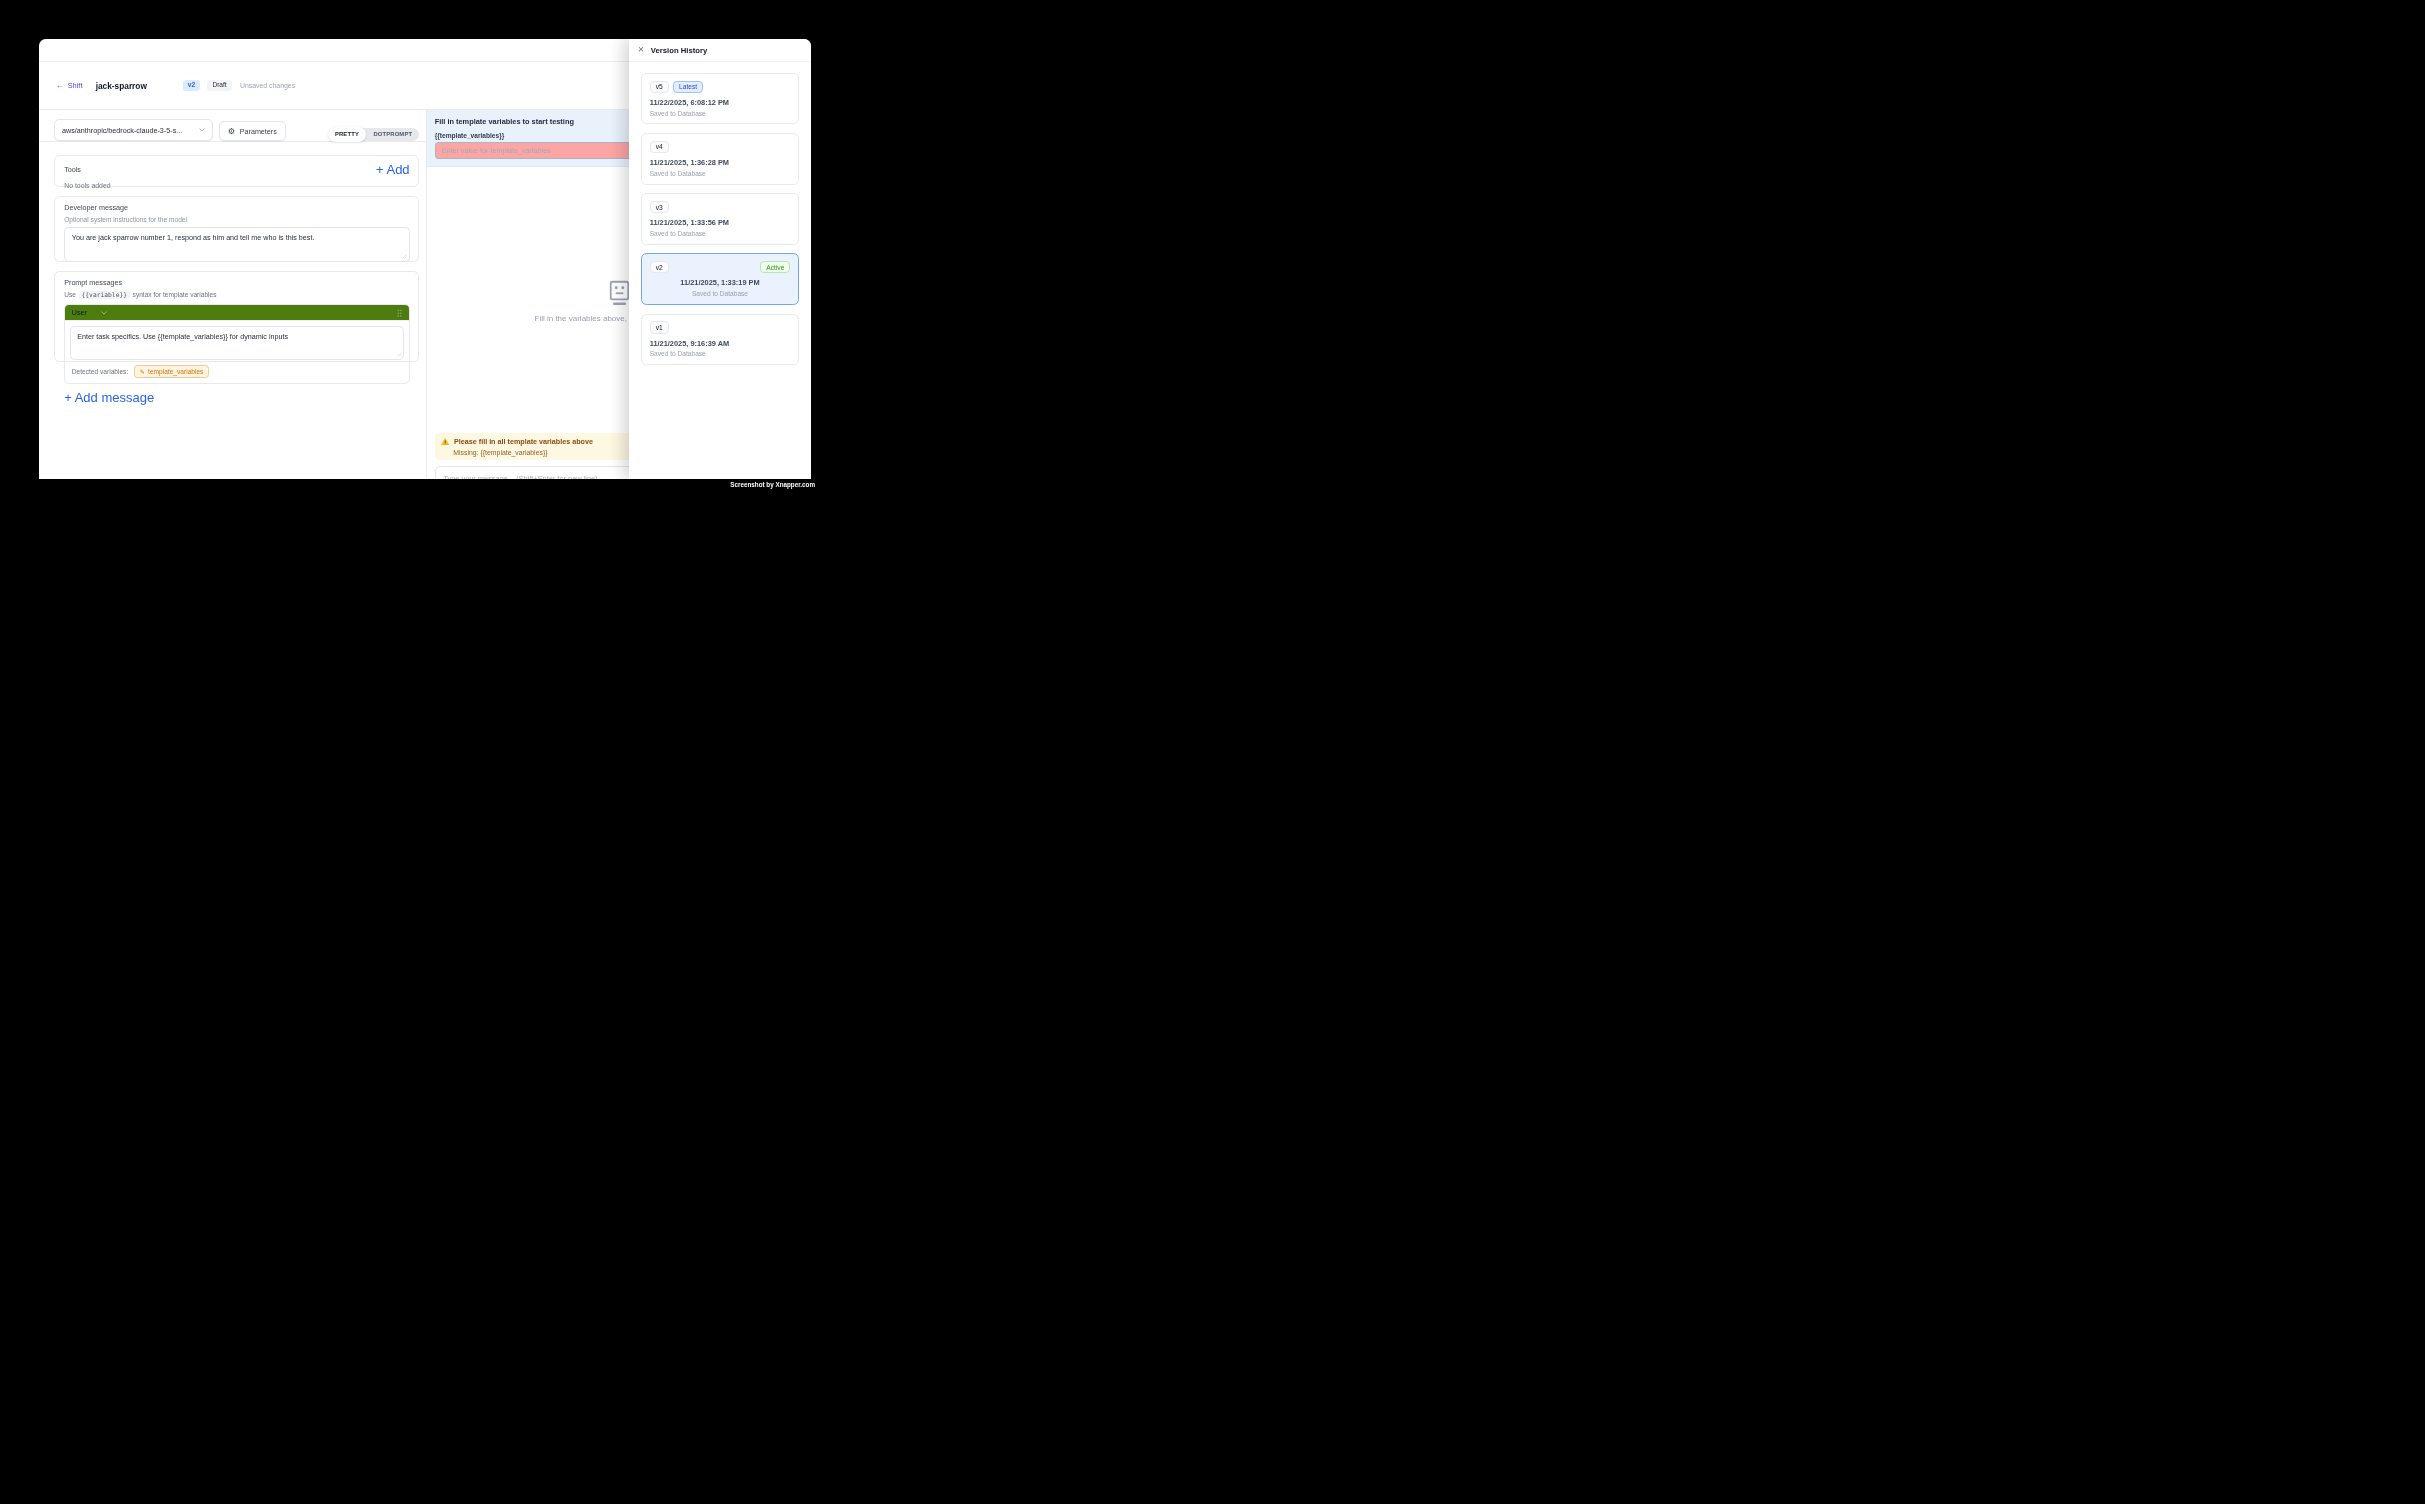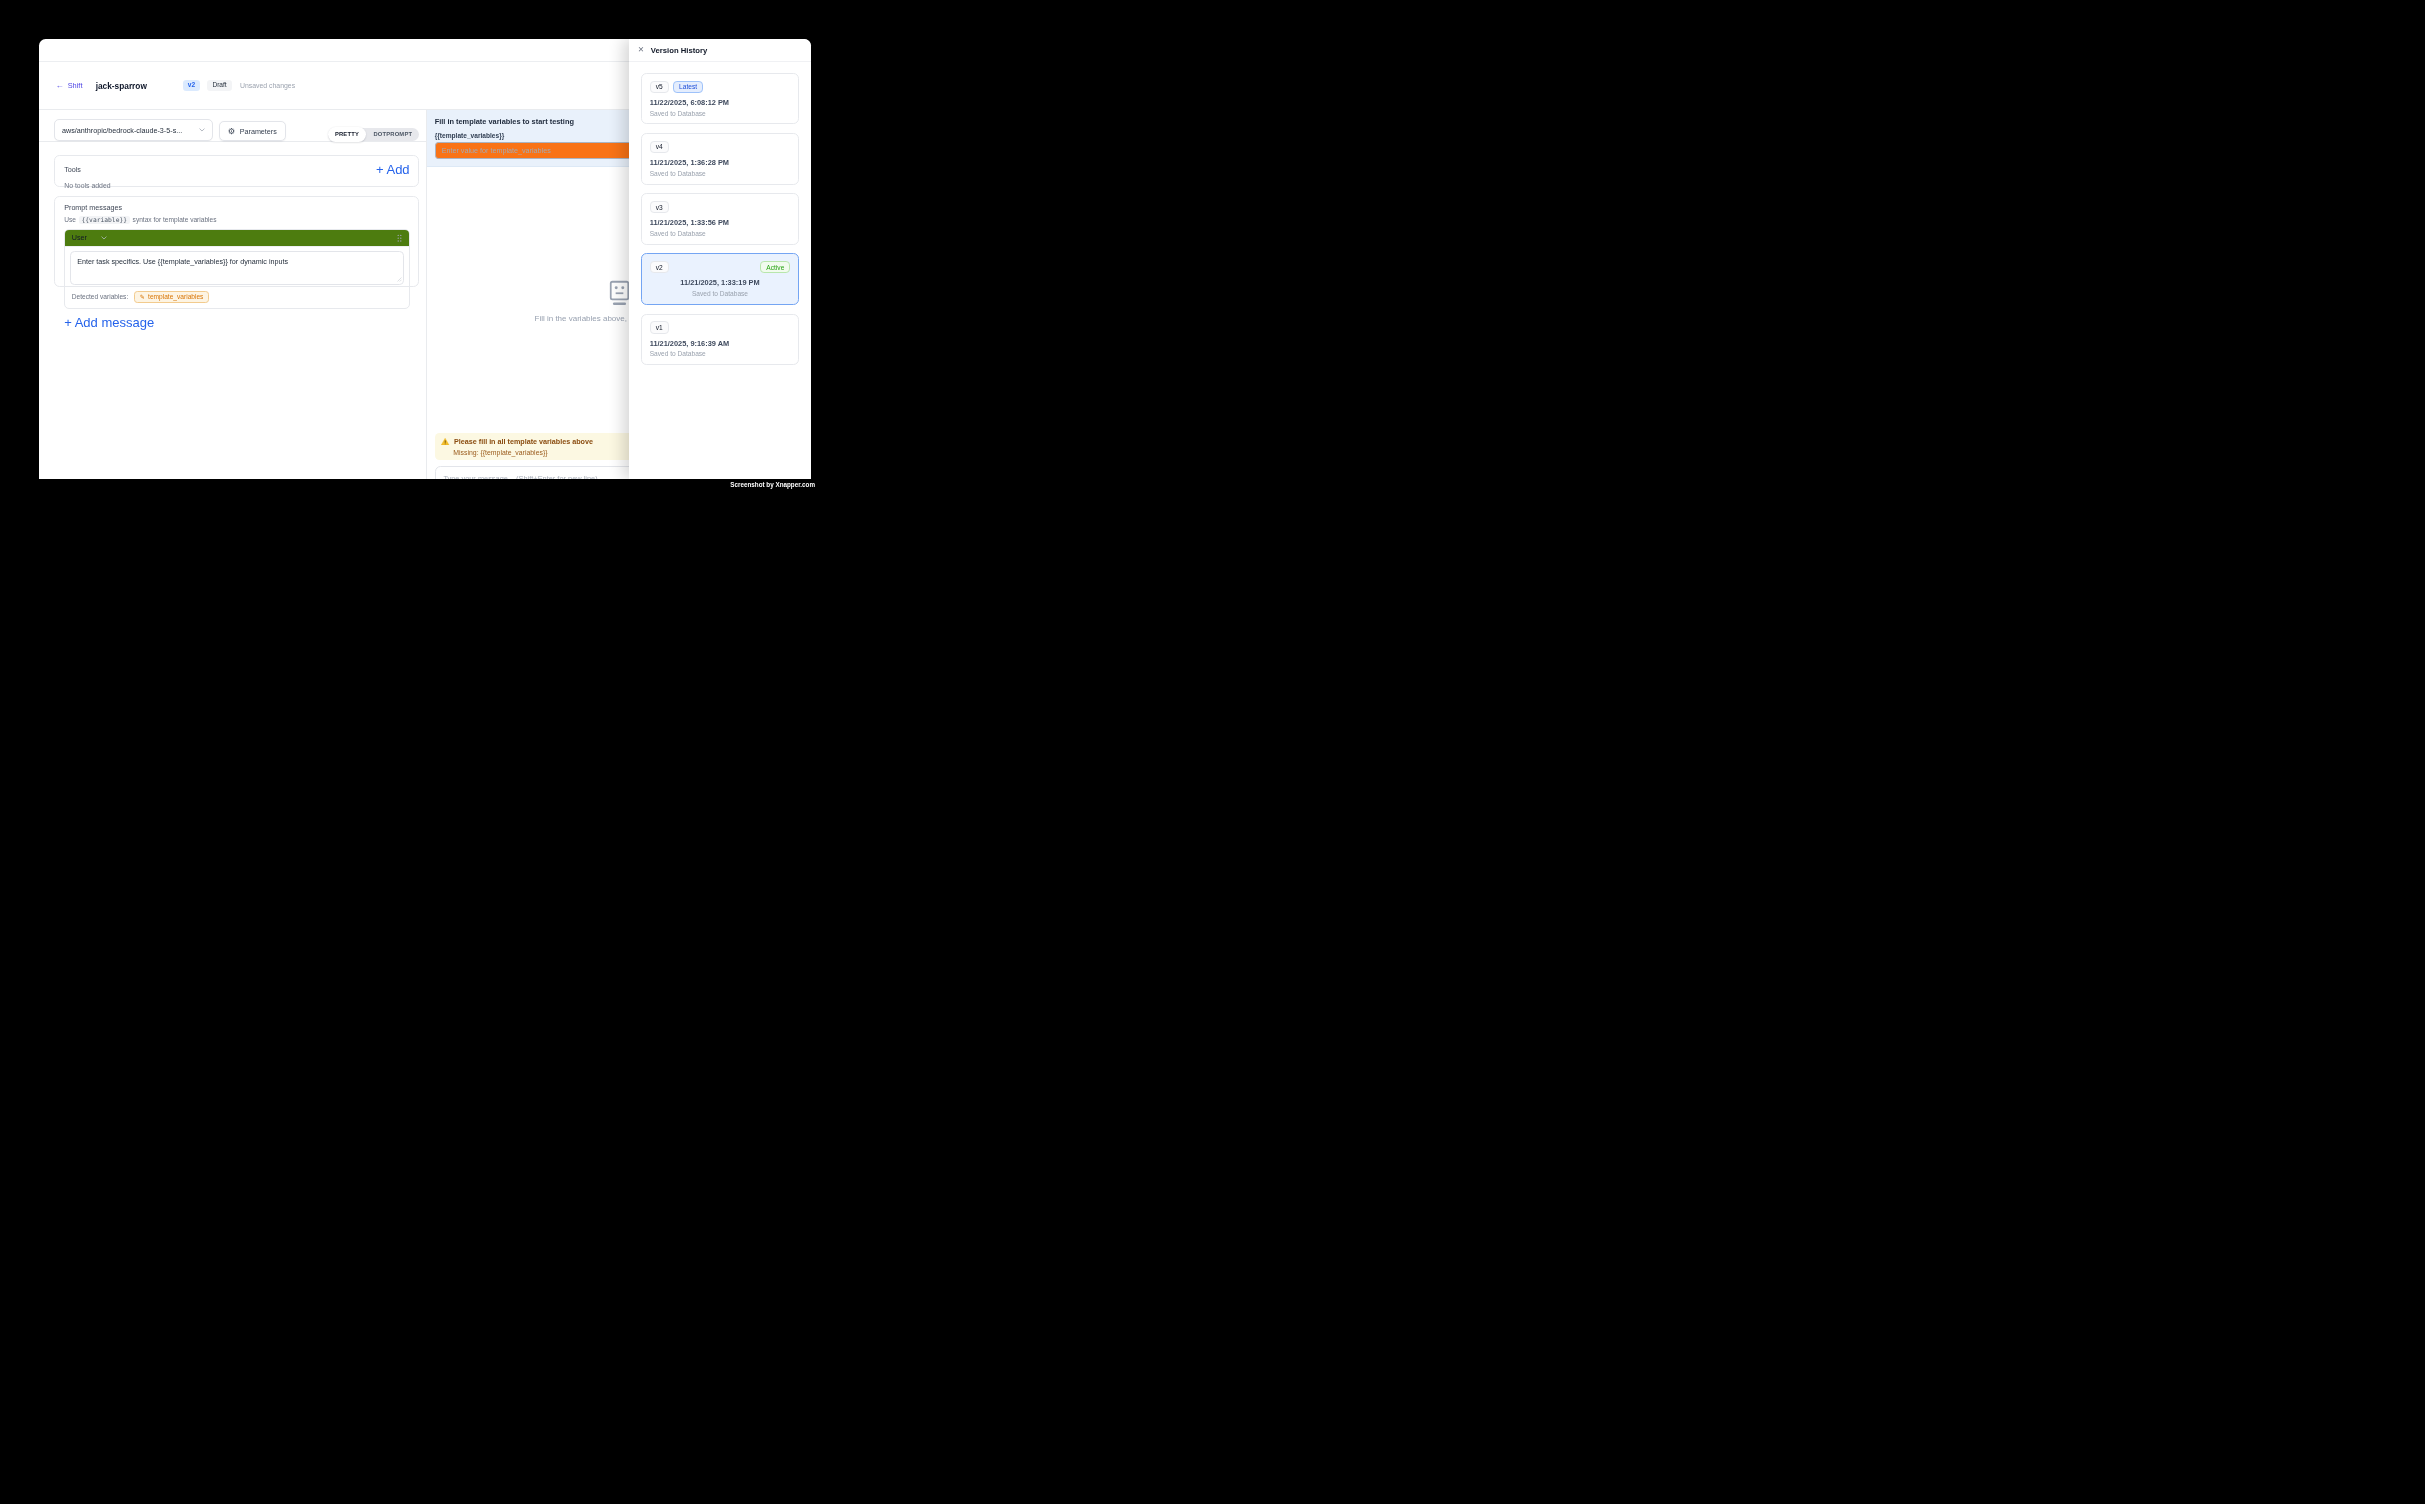--- a/index.html
+++ b/index.html
@@ -81,21 +81,21 @@
   .pencil{font-size:6px;line-height:1;}
   .add-msg{margin:5.5px 0 0 0;padding-bottom:6.6px;}
   
   .right-panel{flex:1;position:relative;background:#fff;}
   .blue-box{background:#e9f1fb;border-bottom:0.6px solid #dde9f6;height:57px;box-sizing:border-box;padding:6.6px 8.8px 0 7.7px;}
   .blue-box h3{margin:0;font-size:7.4px;font-weight:700;color:#1e293b;}
   .var-label{margin-top:6px;font-size:6.6px;font-weight:600;color:#334155;}
   .var-input{
     margin-top:3.9px;display:block;width:100%;box-sizing:border-box;height:16.5px;
     border:0.6px solid #aab4c2;border-radius:3.3px;padding:0 6px;font-size:7.2px;color:#1f2937;
-    font-family:"Liberation Sans",sans-serif;outline:none;background:#f97316;
+    font-family:"Liberation Sans",sans-serif;outline:none;background:#fca5a5;
   }
   .var-input::placeholder{color:#a3aab5;}
   .empty-state{position:absolute;left:0;right:0;top:170px;text-align:center;}
   .empty-caption{margin-top:7.2px;font-size:8px;color:#98a1b0;}
   .warn{
     position:absolute;left:7.7px;right:5px;top:323px;height:26.5px;box-sizing:border-box;
     background:#fcf8e2;border-radius:4.4px;padding:4.4px 6.6px;
   }
   .warn-title{display:flex;align-items:center;gap:4.4px;font-size:7.2px;font-weight:700;color:#8a4c10;}
   .warn-missing{margin:2.8px 0 0 12px;font-size:6.9px;color:#9a5b1c;}
@@ -170,20 +170,32 @@
       <div class="cards">
 
         <div class="card card-tools">
           <div class="row-between">
             <span class="card-title">Tools</span>
             <span class="link-blue">+ Add</span>
           </div>
           <div class="muted">No tools added</div>
         </div>
 
+        <div class="card card-dev">
+          <div class="card-title">Developer message</div>
+          <div class="subtle">Optional system instructions for the model</div>
+          <div class="ta-wrap">
+            <textarea class="ta-dev" style="">You are jack sparrow number 1, respond as him and tell me who is this best.</textarea>
+            <span class="resize-corner">
+              <svg width="5" height="5" viewBox="0 0 9 9">
+                  <path d="M8 1 L1 8 M8 5 L5 8" stroke="#c3c8d0" stroke-width="1" fill="none"></path>
+                </svg>
+            </span>
+          </div>
+        </div>
 
         <div class="card card-prompt">
           <div class="card-title">Prompt messages</div>
           <div class="hint">
             <span>Use</span>
             <span class="code-chip">{{variable}}</span>
             <span>syntax for template variables</span>
           </div>
 
           <div class="msg-block">

